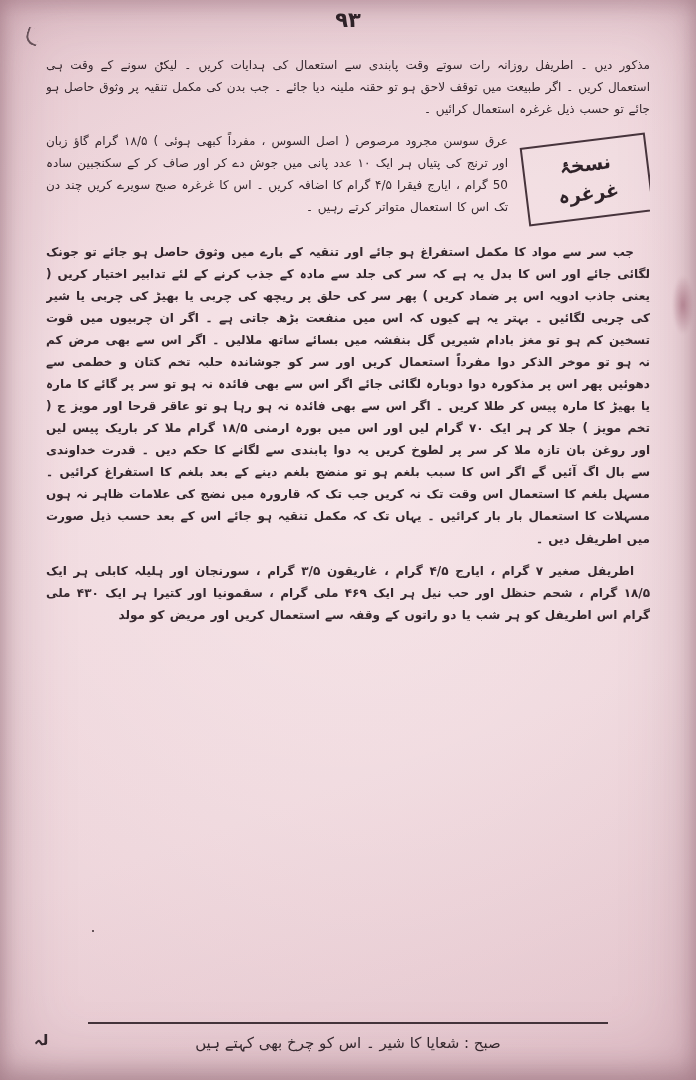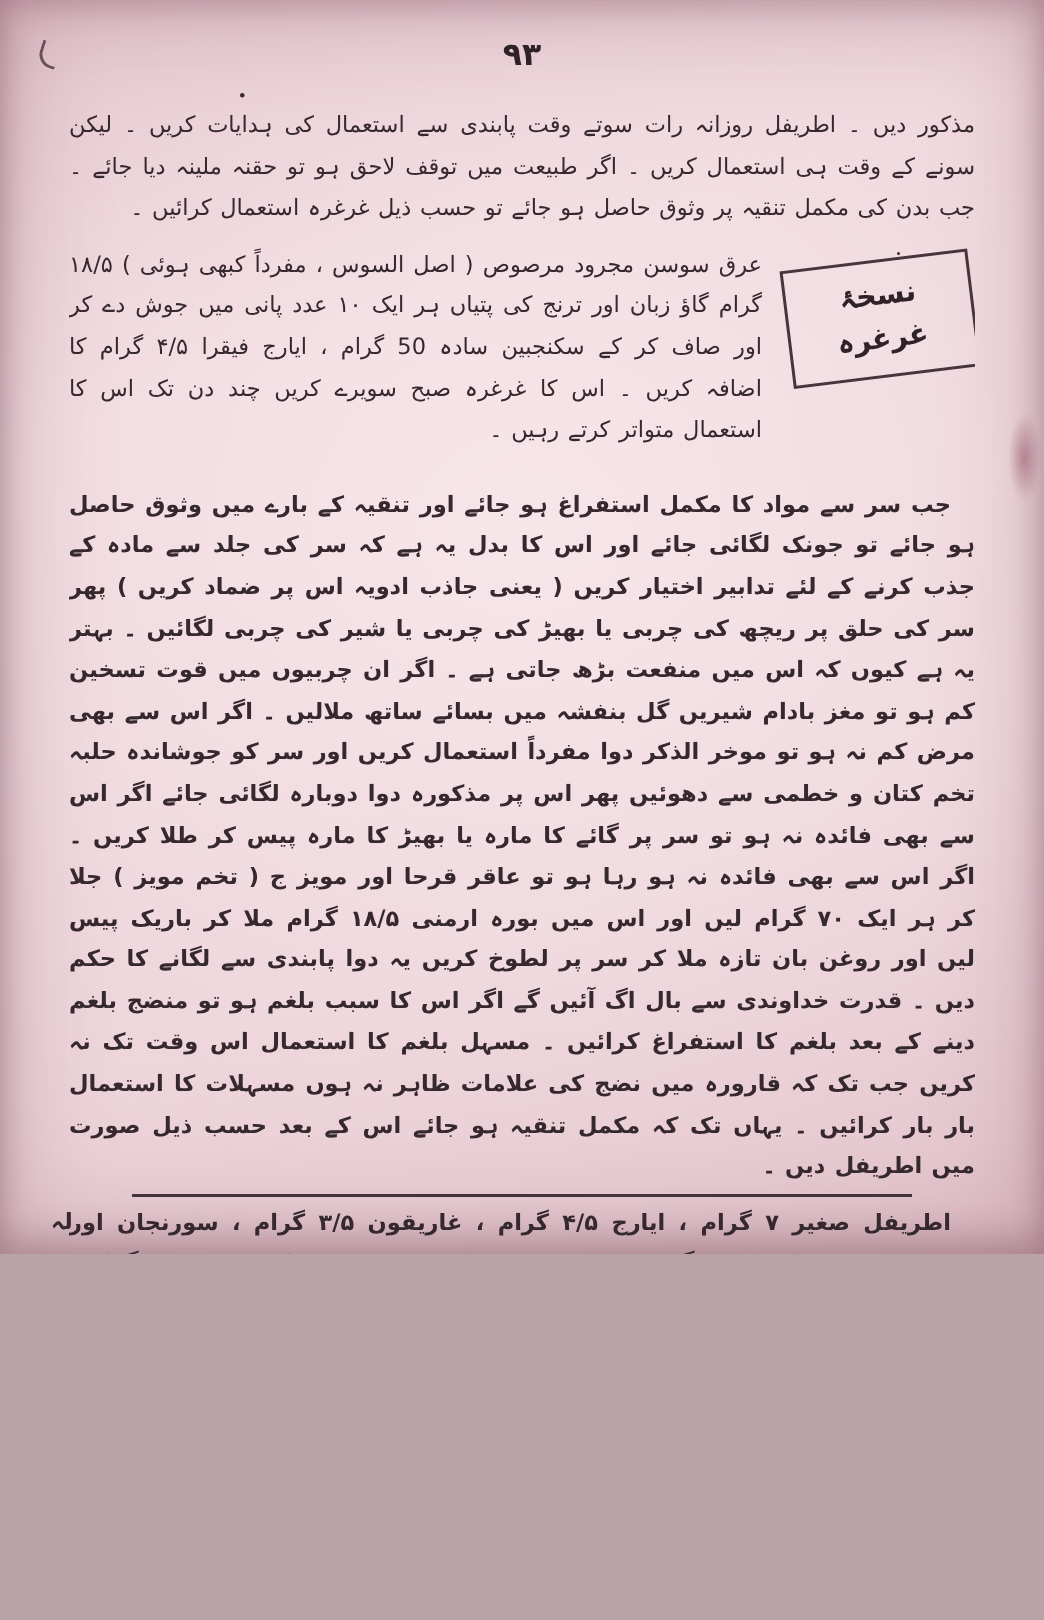--- a/index.html
+++ b/index.html
@@ -3,24 +3,24 @@
 <meta charset="utf-8">
 <style>
   html, body {
     margin: 0;
     padding: 0;
     background: #b9a3a8;
   }
   .page {
     position: relative;
     width: 696px;
-    height: 836px;
+    height: 1080px;
     margin: 0 auto;
     box-sizing: border-box;
-    padding: 18px 46px 0;
+    padding: 2px 46px 0;
     overflow: hidden;
     background:
       radial-gradient(ellipse 120% 85% at 50% 42%, rgba(255,246,247,0.55), rgba(255,246,247,0) 72%),
       linear-gradient(160deg, #e3c3cb 0%, #eed4da 28%, #ecd2d8 68%, #e2c2ca 100%);
     box-shadow:
       inset 0 0 70px rgba(125,75,92,0.35),
       inset 0 -10px 22px rgba(90,50,62,0.28),
       inset 0 8px 16px rgba(120,70,88,0.18);
     font-family: "DejaVu Sans", sans-serif;
     color: #35282e;
@@ -33,21 +33,21 @@
     margin: 6px 0 22px;
     color: #2e2228;
   }
   .text-block {
     height: 900px;
     overflow: hidden;
   }
   .urdu {
     direction: rtl;
     text-align: justify;
-    font-size: 15px;
+    font-size: 12px;
     line-height: 1.84;
     margin: 0 0 10px;
     word-spacing: 1px;
   }
   .indent { text-indent: 16px; font-weight: bold; }
   .recipe-section {
     direction: rtl;
     display: flex;
     align-items: flex-start;
     gap: 16px;
@@ -152,16 +152,17 @@
     <p class="urdu indent">جب سر سے مواد کا مکمل استفراغ ہو جائے اور تنقیہ کے بارے میں وثوق حاصل ہو جائے تو جونک لگائی جائے اور اس کا بدل یہ ہے کہ سر کی جلد سے مادہ کے جذب کرنے کے لئے تدابیر اختیار کریں ( یعنی جاذب ادویہ اس پر ضماد کریں ) پھر سر کی حلق پر ریچھ کی چربی یا بھیڑ کی چربی یا شیر کی چربی لگائیں ۔ بہتر یہ ہے کیوں کہ اس میں منفعت بڑھ جاتی ہے ۔ اگر ان چربیوں میں قوت تسخین کم ہو تو مغز بادام شیریں گل بنفشہ میں بسائے ساتھ ملالیں ۔ اگر اس سے بھی مرض کم نہ ہو تو موخر الذکر دوا مفرداً استعمال کریں اور سر کو جوشاندہ حلبہ تخم کتان و خطمی سے دھوئیں پھر اس پر مذکورہ دوا دوبارہ لگائی جائے اگر اس سے بھی فائدہ نہ ہو تو سر پر گائے کا مارہ یا بھیڑ کا مارہ پیس کر طلا کریں ۔ اگر اس سے بھی فائدہ نہ ہو رہا ہو تو عاقر قرحا اور مویز ج ( تخم مویز ) جلا کر ہر ایک ۷۰ گرام لیں اور اس میں بورہ ارمنی ۱۸/۵ گرام ملا کر باریک پیس لیں اور روغن بان تازہ ملا کر سر پر لطوخ کریں یہ دوا پابندی سے لگانے کا حکم دیں ۔ قدرت خداوندی سے بال اگ آئیں گے اگر اس کا سبب بلغم ہو تو منضج بلغم دینے کے بعد بلغم کا استفراغ کرائیں ۔ مسہل بلغم کا استعمال اس وقت تک نہ کریں جب تک کہ قارورہ میں نضج کی علامات ظاہر نہ ہوں مسہلات کا استعمال بار بار کرائیں ۔ یہاں تک کہ مکمل تنقیہ ہو جائے اس کے بعد حسب ذیل صورت میں اطریفل دیں ۔</p>
 
     <p class="urdu indent">اطریفل صغیر ۷ گرام ، ایارج ۴/۵ گرام ، غاریقون ۳/۵ گرام ، سورنجان اور ہلیلہ کابلی ہر ایک ۱۸/۵ گرام ، شحم حنظل اور حب نیل ہر ایک ۴۶۹ ملی گرام ، سقمونیا اور کتیرا ہر ایک ۴۳۰ ملی گرام اس اطریفل کو ہر شب یا دو راتوں کے وقفہ سے استعمال کریں اور مریض کو مولد</p>
 
   </div>
 
   <div class="footnote">
     <div class="footnote-rule"></div>
     <div class="footnote-line">
       <span class="footnote-marker">لہ</span>
+      <span class="footnote-text">صبح : شعایا کا شیر ۔ اس کو چرخ بھی کہتے ہیں</span>
     </div>
   </div>
 
 </div>
 
 </body></html>

